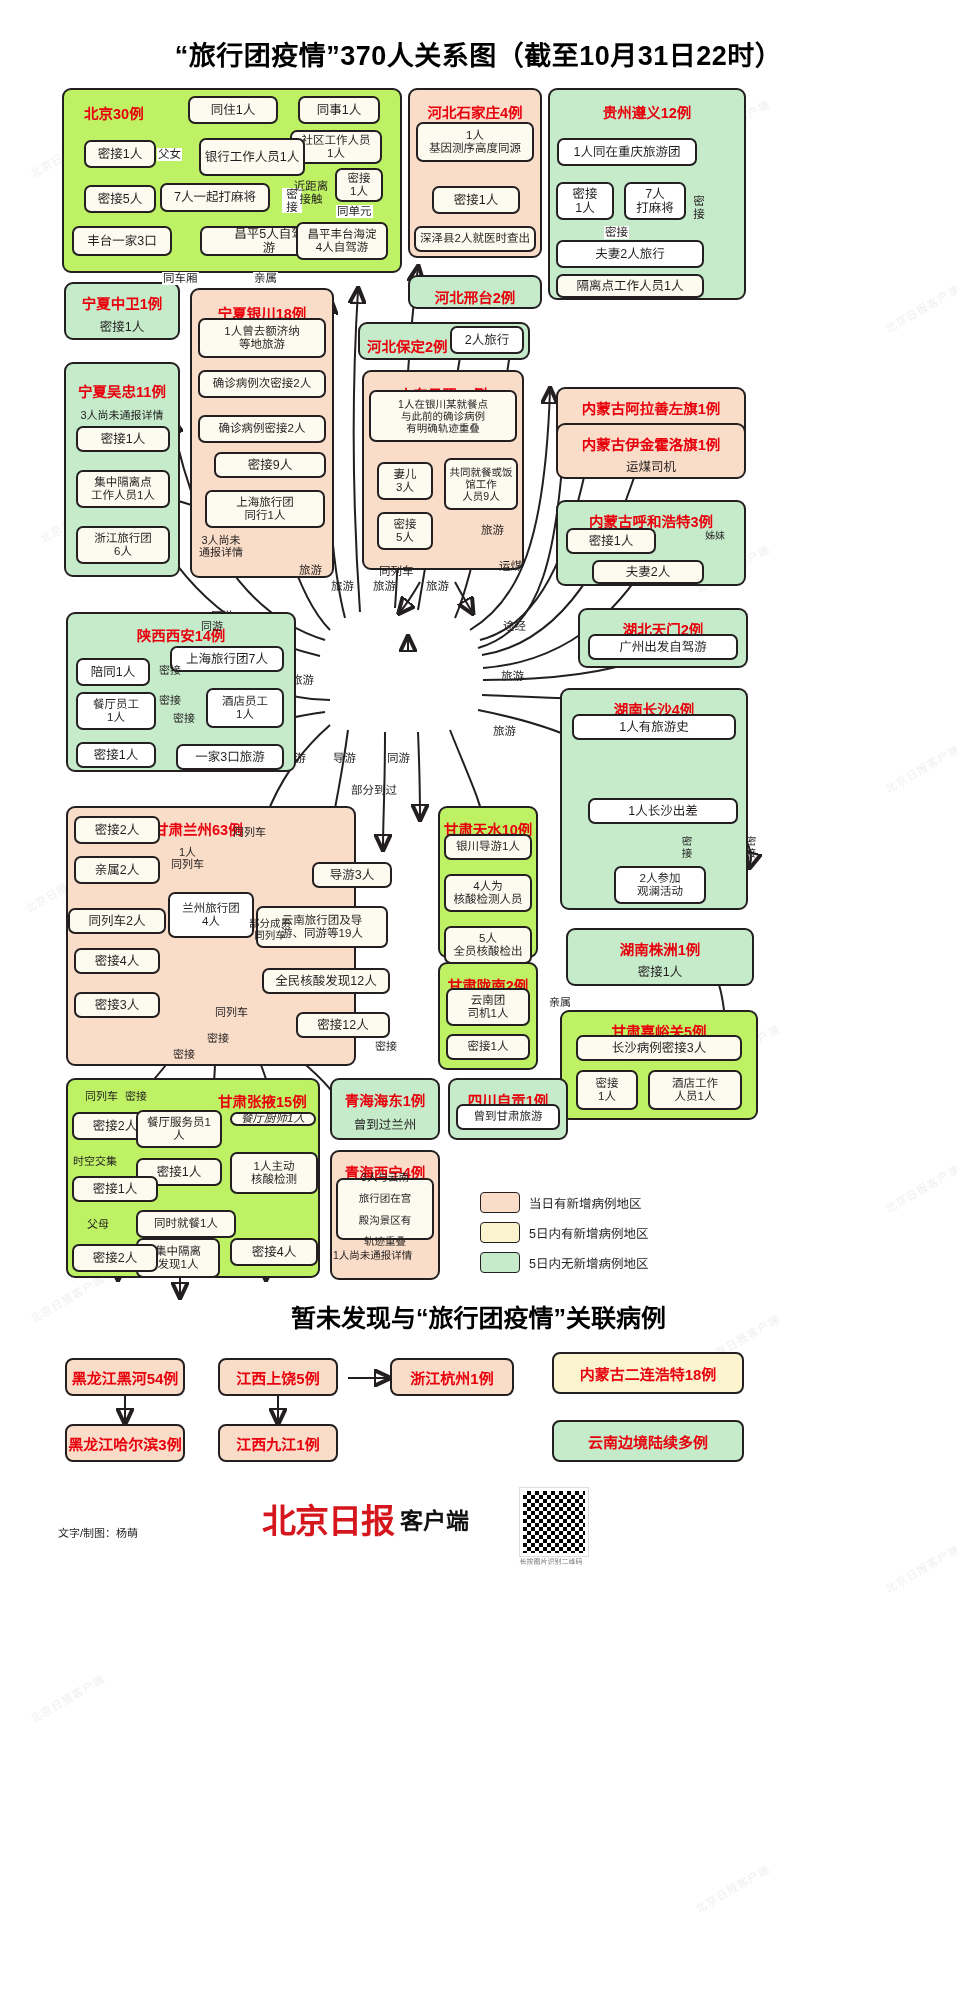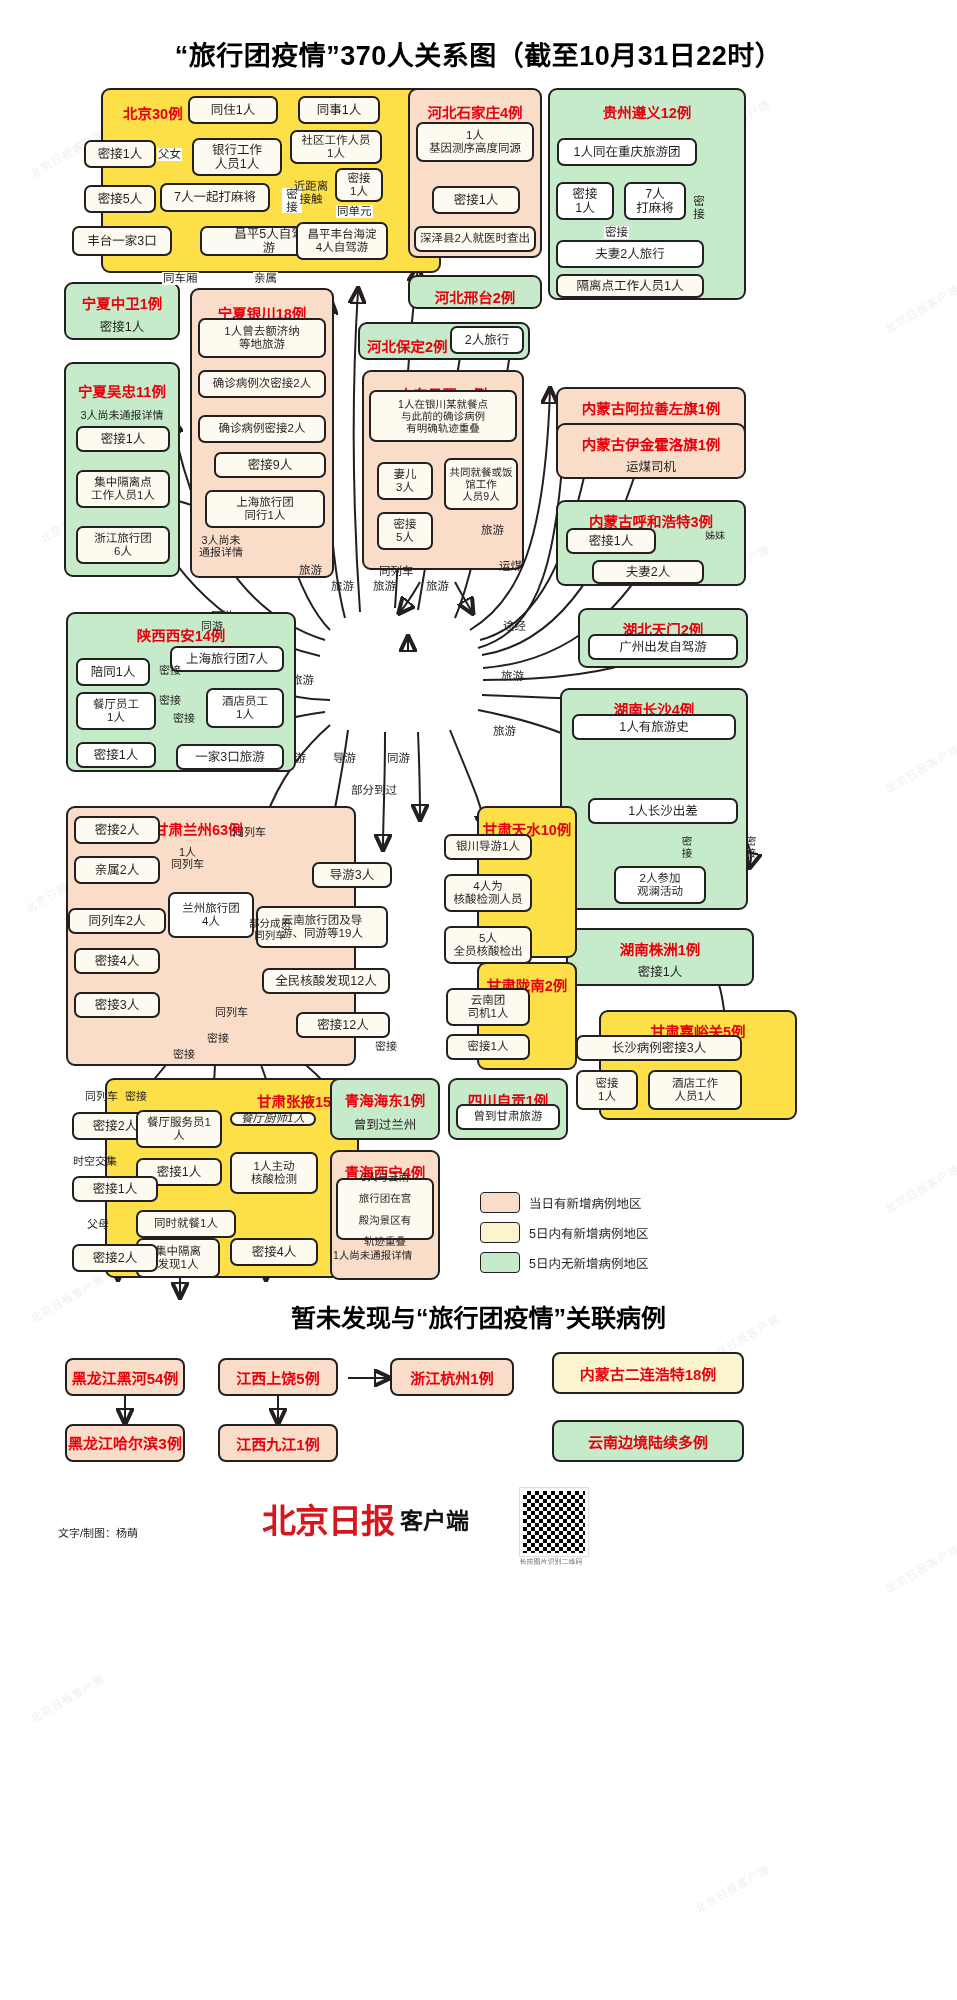--- a/index.html
+++ b/index.html
@@ -27,21 +27,21 @@
     position:absolute;left:0;top:1298px;width:957px;text-align:center;
     font-size:25px;font-weight:bold;color:#000;
   }
 
   
   .region{
     position:absolute;border:2.2px solid #231f20;border-radius:9px;
     box-sizing:border-box;
   }
   .r-orange{background:#f9ddc8;}
-  .r-yellow{background:#fde047;margin-left:39px;}
+  .r-yellow{background:#bef264;}
   .r-green {background:#c6ebcb;}
   .region > .rtitle{
     position:absolute;left:0;width:100%;text-align:center;
     color:#e8000d;font-weight:bold;font-size:14.5px;white-space:nowrap;
   }
   .rtitle.left{text-align:left;}
 
   
   .node{
     position:absolute;box-sizing:border-box;
@@ -238,21 +238,21 @@
   <div class="node" style="left:188px;top:96px;width:90px;height:28px;">同住1人</div>
   <div class="node" style="left:298px;top:96px;width:82px;height:28px;">同事1人</div>
   <div class="node sm" style="left:290px;top:130px;width:92px;height:34px;flex-direction:column;">
     <span>社区工作人员</span>
       <span>1人</span>
   </div>
   <div class="node sm" style="left:335px;top:168px;width:48px;height:34px;flex-direction:column;">
     <span>密接</span>
       <span>1人</span>
   </div>
-  <div class="node" style="left:192px;top:138px;width:90px;height:38px;flex-direction:column;">
+  <div class="node" style="left:199px;top:138px;width:106px;height:38px;flex-direction:row;">
     <span>银行工作</span>
       <span>人员1人</span>
   </div>
   <div class="node" style="left:84px;top:140px;width:72px;height:28px;">密接1人</div>
   <div class="node" style="left:84px;top:185px;width:72px;height:28px;">密接5人</div>
   <div class="node" style="left:160px;top:183px;width:110px;height:29px;">7人一起打麻将</div>
   <div class="node" style="left:72px;top:226px;width:100px;height:30px;">丰台一家3口</div>
   <div class="node" style="left:200px;top:226px;width:108px;height:30px;padding-left:32px;">昌平5人自驾游</div>
   <div class="node sm" style="left:296px;top:222px;width:92px;height:38px;flex-direction:column;">
     <span>昌平丰台海淀</span>
@@ -556,21 +556,21 @@
       <div class="lt">5日内无新增病例地区</div>
     </div>
   </div>
 
   <div class="sub-title">暂未发现与“旅行团疫情”关联病例</div>
 
   <div class="bnode" style="left:65px;top:1358px;width:120px;height:38px;">黑龙江黑河54例</div>
   <div class="bnode" style="left:218px;top:1358px;width:120px;height:38px;">江西上饶5例</div>
   <div class="bnode" style="left:390px;top:1358px;width:124px;height:38px;">浙江杭州1例</div>
   <div class="bnode y" style="left:552px;top:1352px;width:192px;height:42px;">内蒙古二连浩特18例</div>
-  <div class="bnode" style="left:65px;top:1424px;width:120px;height:38px;font-family:Liberation Mono, monospace;">黑龙江哈尔滨3例</div>
+  <div class="bnode" style="left:65px;top:1424px;width:120px;height:38px;">黑龙江哈尔滨3例</div>
   <div class="bnode" style="left:218px;top:1424px;width:120px;height:38px;">江西九江1例</div>
   <div class="bnode g" style="left:552px;top:1420px;width:192px;height:42px;">云南边境陆续多例</div>
 
   <div class="credit" style="left:58px;top:1524px;">文字/制图：杨萌</div>
   <div class="logo-wrap" style="left:262px;top:1494px;">
     <span class="logo-red">北京日报</span>
     <span class="logo-black">客户端</span>
   </div>
   <div class="qr" style="left:520px;top:1488px;"></div>
   <div class="qrcap" style="left:506px;top:1556px;">长按图片识别二维码</div>

